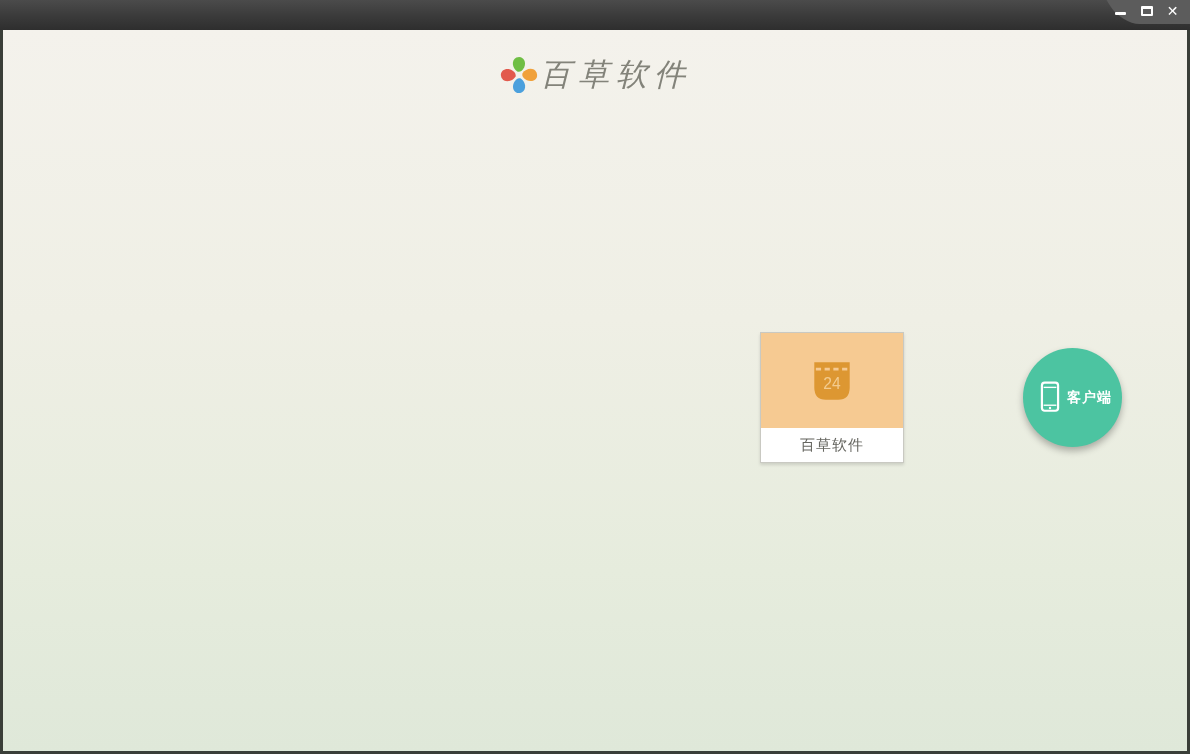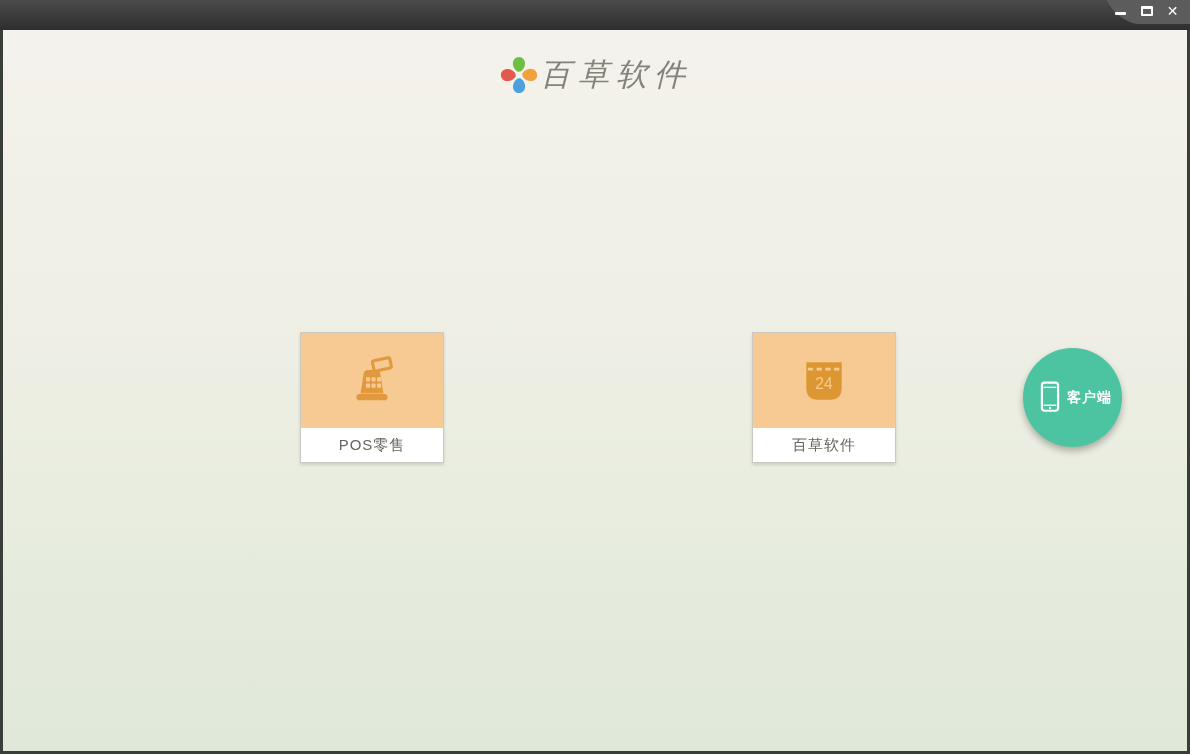--- a/index.html
+++ b/index.html
@@ -47,20 +47,21 @@
     font-family:"DejaVu Serif","Liberation Serif",serif;
     font-size:31px; color:#83837a; letter-spacing:7px; font-style:italic;
   }
 
   
   .card {
     position:absolute; top:302px; width:144px; height:131px;
     background:#ffffff; border:1px solid #c9c9c2;
     box-shadow:0 2px 3px rgba(0,0,0,0.13);
     cursor:pointer;
+    margin-left:8px;
   }
   .card-1 { left:297px; } .card-2 { left:523px; } .card-3 { left:749px; }
   .tile { height:95px; display:flex; align-items:center; justify-content:center; }
   .tile-peach { background:#f6ca92; }
   .tile-green { background:#addf82; }
   .card-label {
     height:34px; display:flex; align-items:center; justify-content:center;
     font-size:15px; color:#666660; letter-spacing:1px; background:#fff;
   }
 
@@ -101,38 +102,20 @@
         <g>
           <path d="M22,20 C16,16 15,7 21,4 C28,1 33,8 30,15 C28,19 25,21 22,20 Z" fill="#6fbe44"></path>
           <path d="M22,20 C16,16 15,7 21,4 C28,1 33,8 30,15 C28,19 25,21 22,20 Z" fill="#f0a13b" transform="rotate(90 24 24)"></path>
           <path d="M22,20 C16,16 15,7 21,4 C28,1 33,8 30,15 C28,19 25,21 22,20 Z" fill="#4ba0dd" transform="rotate(180 24 24)"></path>
           <path d="M22,20 C16,16 15,7 21,4 C28,1 33,8 30,15 C28,19 25,21 22,20 Z" fill="#e25a4d" transform="rotate(270 24 24)"></path>
         </g>
       </svg>
       <div class="brand-title">百草软件</div>
     </div>
 
-    <div class="card card-1">
-      <div class="tile tile-peach">
-        <svg width="50" height="50" viewBox="0 0 48 48">
-          <rect x="25" y="3" width="17" height="10" rx="1.5" fill="none" stroke="#e2993d" stroke-width="3" transform="rotate(-12 33.5 8)"></rect>
-          <path d="M13,36 L16,17 Q16.6,13.5 20.5,13.5 L27.5,13.5 Q31.4,13.5 32,17 L35,36 Z" fill="#e2993d"></path>
-          <g fill="#f6ca92">
-            <rect x="18.2" y="20.5" width="4" height="4" rx="0.8"></rect>
-            <rect x="23.5" y="20.5" width="4" height="4" rx="0.8"></rect>
-            <rect x="28.8" y="20.5" width="4" height="4" rx="0.8"></rect>
-            <rect x="18.2" y="26.5" width="4" height="4" rx="0.8"></rect>
-            <rect x="23.5" y="26.5" width="4" height="4" rx="0.8"></rect>
-            <rect x="28.8" y="26.5" width="4" height="4" rx="0.8"></rect>
-          </g>
-          <rect x="9" y="36.5" width="30" height="6" rx="3" fill="#e2993d"></rect>
-        </svg>
-      </div>
-      <div class="card-label">POS零售</div>
-    </div>
 
 
     <div class="card card-3">
       <div class="tile tile-peach">
         <svg width="50" height="50" viewBox="0 0 48 48">
           <path d="M7,6 L41,6 L41,30 Q41,42 30,42 L18,42 Q7,42 7,30 Z" fill="#dd9732"></path>
           <line x1="8.5" y1="12.5" x2="39.5" y2="12.5" stroke="#f6ca92" stroke-width="2.6" stroke-dasharray="5 3.4"></line>
           <text x="24" y="31.5" text-anchor="middle" font-size="15" font-family="Liberation Sans, sans-serif" fill="#f3cb8e">24</text>
         </svg>
       </div>

